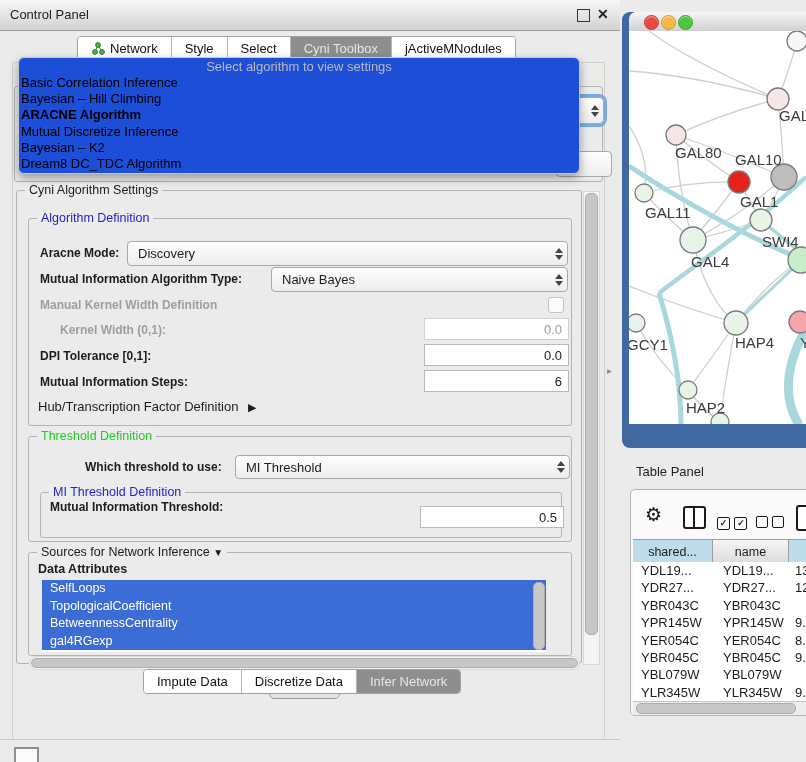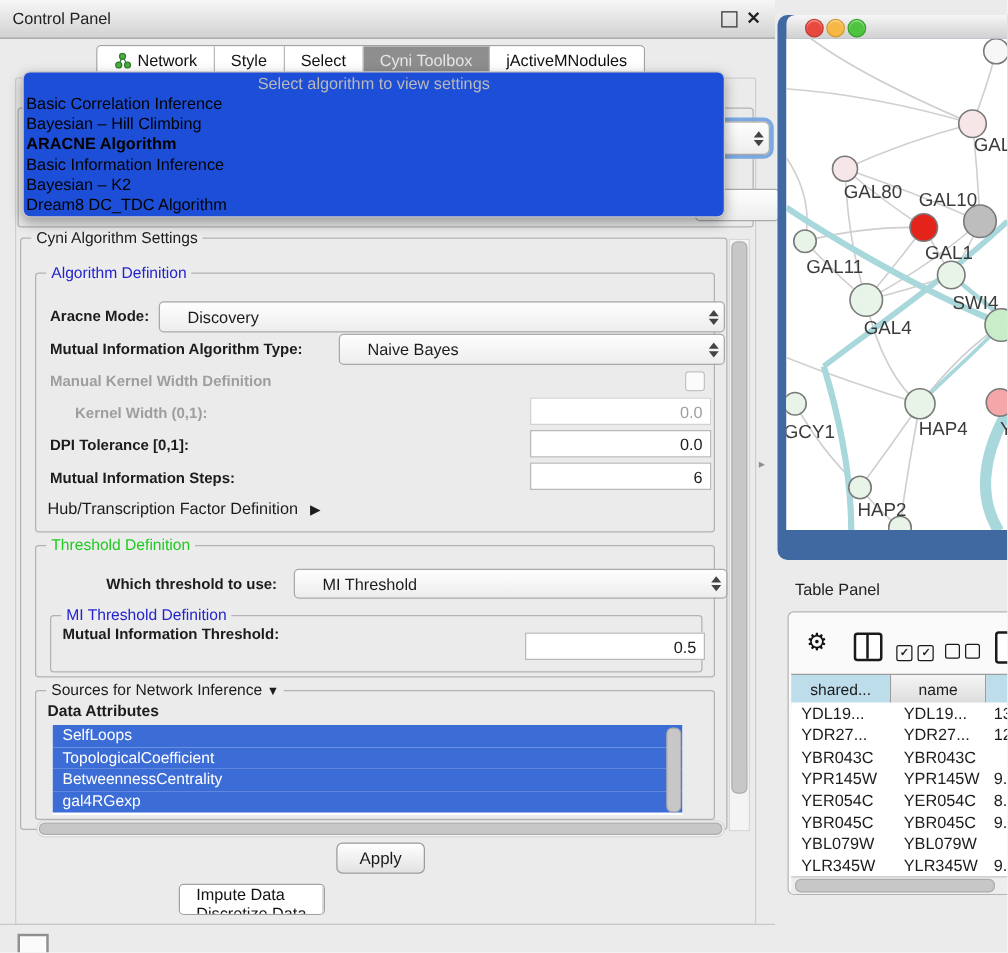--- a/index.html
+++ b/index.html
@@ -24,21 +24,21 @@
   .pop-item{height:16.2px;line-height:16.2px;padding-left:2px;font-size:13px;color:#000;white-space:nowrap;}
   .pop-item.bold{font-weight:bold;}
   
   .gb{position:absolute;border:1px solid #b3b3b3;border-radius:3px;}
   .gb-label{position:absolute;top:-8px;left:8px;background:#ececec;padding:0 4px;font-size:12.5px;white-space:nowrap;}
   .gb-label.blue{color:#2323cd;}
   .gb-label.green{color:#1ecb1e;}
   .lbl{position:absolute;font-size:12px;font-weight:bold;color:#1c1c1c;white-space:nowrap;}
   .lbl.disabled{color:#9e9e9e;}
   .combo{position:absolute;background:linear-gradient(#fefefe,#ededed);border:1px solid #a9a9a9;
-    border-radius:4px;font-size:13px;display:flex;align-items:center;padding-left:22px;}
+    border-radius:4px;font-size:13px;display:flex;align-items:center;padding-left:10px;}
   .stepper{position:absolute;right:5px;top:50%;transform:translateY(-50%);width:7px;height:12px;}
   .stepper:before{content:"";position:absolute;top:0;left:0;border-left:4px solid transparent;
     border-right:4px solid transparent;border-bottom:5px solid #444;}
   .stepper:after{content:"";position:absolute;bottom:0;left:0;border-left:4px solid transparent;
     border-right:4px solid transparent;border-top:5px solid #444;}
   .field{position:absolute;background:#fff;border:1px solid #b9b9b9;font-size:13px;
     display:flex;align-items:center;justify-content:flex-end;padding:0 6px;}
   .field.disabled{color:#a0a0a0;border-color:#d2d2d2;}
   .checkbox{position:absolute;width:14px;height:14px;border:1px solid #c3c3c3;border-radius:3px;background:#fbfbfb;}
   .list{position:absolute;left:42px;top:580px;width:504px;height:72px;background:#fff;overflow:hidden;}
@@ -115,21 +115,21 @@
   <div class="combo" style="left:552px;top:97px;width:40px;height:25px;box-shadow:0 0 0 3px #7aa8e0;border-radius:5px;">
       <span class="stepper"></span>
     </div>
   <div class="combo" style="left:556px;top:151px;width:44px;height:24px;"></div>
 
   <div class="popup">
     <div class="pop-placeholder">Select algorithm to view settings</div>
     <div class="pop-item">Basic Correlation Inference</div>
     <div class="pop-item">Bayesian – Hill Climbing</div>
     <div class="pop-item bold">ARACNE Algorithm</div>
-    <div class="pop-item">Basic Information Inference</div>
+    <div class="pop-item">Mutual Discretize Inference</div>
     <div class="pop-item">Bayesian – K2</div>
     <div class="pop-item">Dream8 DC_TDC Algorithm</div>
   </div>
 
   <div class="gb" style="left:16px;top:190px;width:564px;height:472px;">
     <span class="gb-label">Cyni Algorithm Settings</span>
   </div>
 
   <div class="gb" style="left:28px;top:218px;width:542px;height:206px;">
     <span class="gb-label blue">Algorithm Definition</span>
@@ -187,21 +187,21 @@
   </div>
   <div class="thumb" style="left:533px;top:582px;width:10px;height:66px;"></div>
   <div class="track" style="left:29px;top:656px;width:549px;height:12px;"></div>
   <div class="thumb" style="left:31px;top:658px;width:545px;height:8px;"></div>
 
   <div style="position:absolute;left:583px;top:191px;width:15px;height:472px;background:#f4f4f4;border:1px solid #d8d8d8;"></div>
   <div class="thumb" style="left:585px;top:193px;width:11px;height:440px;"></div>
 
   <div class="apply-btn">Apply</div>
 
-  <div class="seg" style="left:143px;top:707px;flex-direction:column;">
+  <div class="seg" style="left:143px;top:669px;">
     <div class="sg">
         <span>Impute Data</span>
       </div>
     <div class="sg">
         <span>Discretize Data</span>
       </div>
     <div class="sg sel">
         <span>Infer Network</span>
       </div>
   </div>

